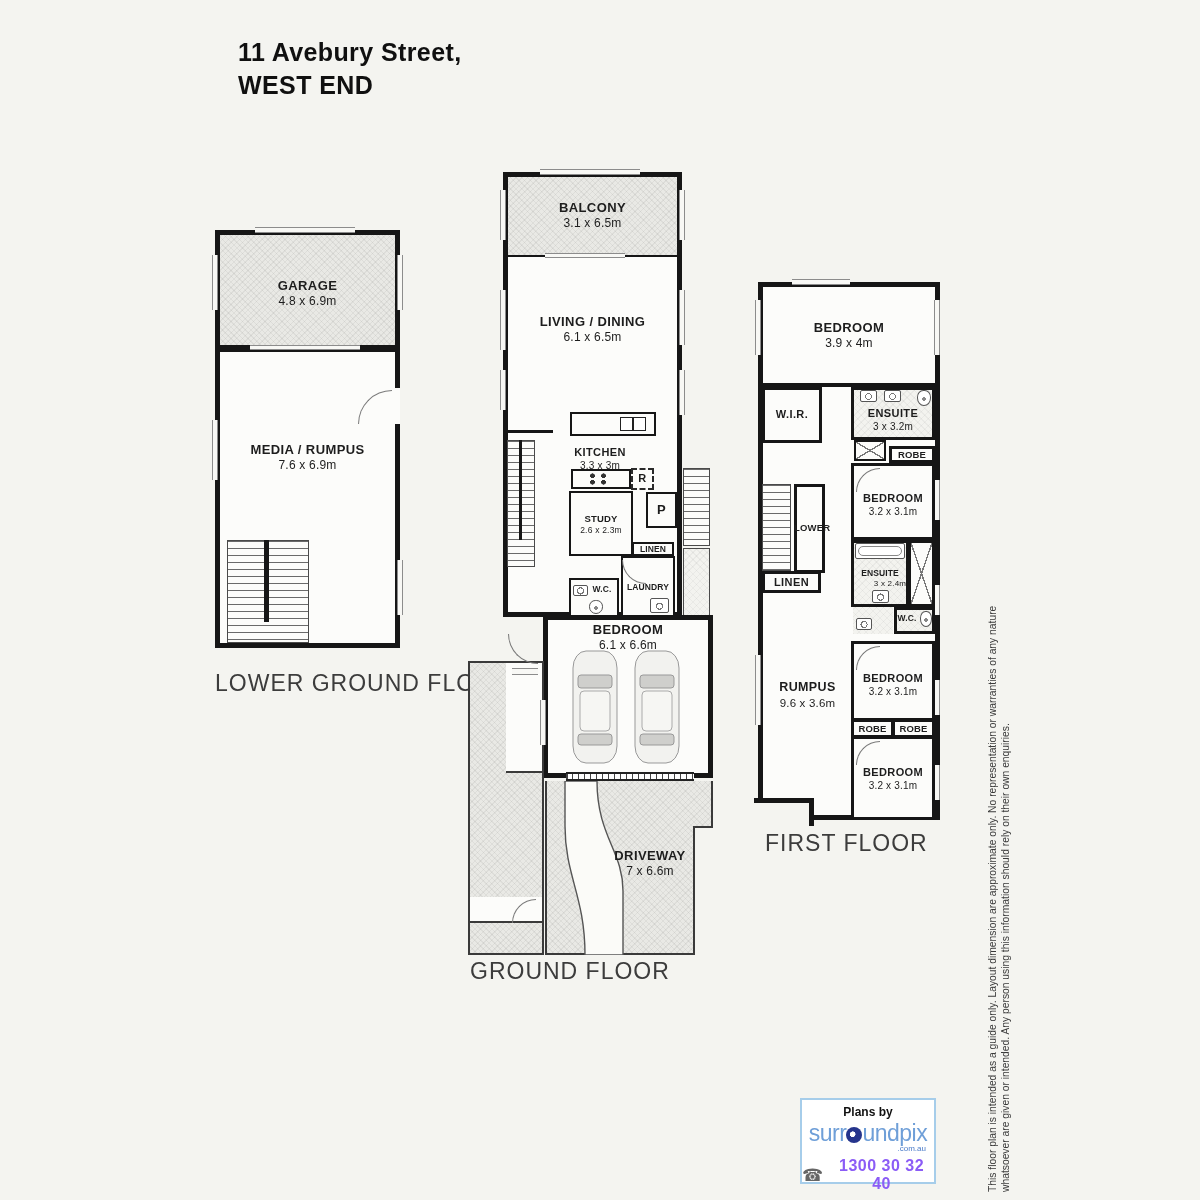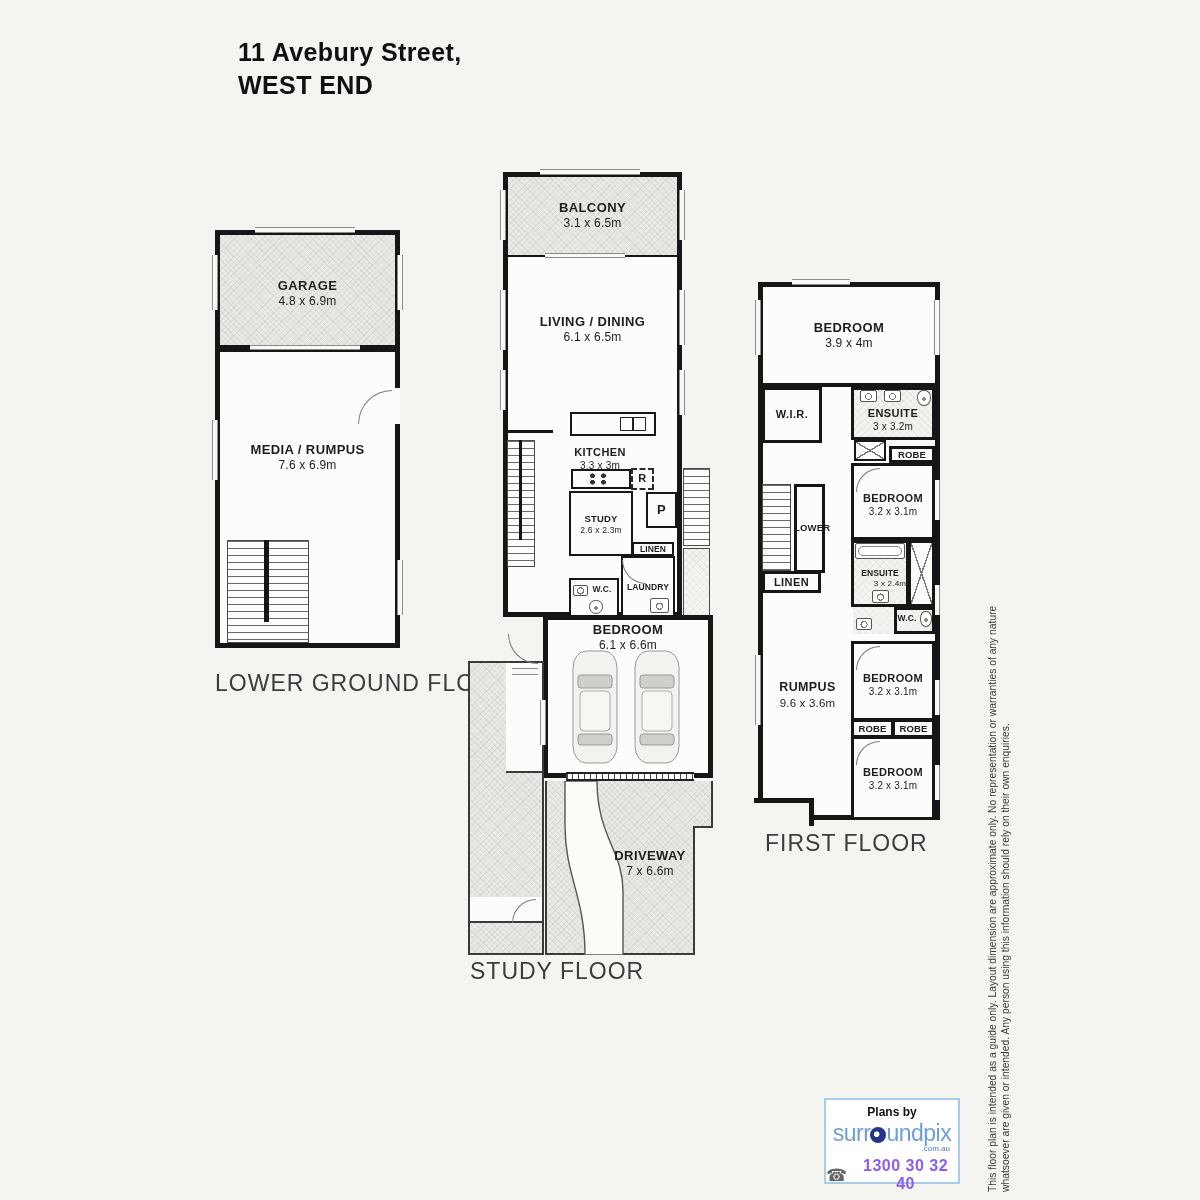--- a/index.html
+++ b/index.html
@@ -175,21 +175,21 @@
     <span class="dims">7 x 6.6m</span>
   </div>
 
   <div class="abs hatch" style="left:468px;top:661px;width:76px;height:294px;border:2px solid #3a3a3a;"></div>
   <div class="abs" style="left:506px;top:663px;width:38px;height:110px;background:#fcfcfa;border-right:2px solid #3a3a3a;border-bottom:2px solid #3a3a3a;"></div>
   <div class="win" style="left:512px;top:668px;width:26px;height:7px;"></div>
   <div class="arc arc-bl" style="left:508px;top:634px;width:30px;height:30px;"></div>
   <div class="abs" style="left:470px;top:897px;width:72px;height:26px;background:#fcfcfa;border-bottom:2px solid #3a3a3a;"></div>
   <div class="arc arc-tl" style="left:512px;top:899px;width:24px;height:24px;"></div>
   <div class="winv" style="left:540px;top:700px;width:6px;height:45px;"></div>
-  <div class="fl" style="left:470px;top:958px;">STUDY FLOOR</div>
+  <div class="fl" style="left:470px;top:958px;">GROUND FLOOR</div>
 
   <div class="room ext" style="left:758px;top:282px;width:182px;height:538px;"></div>
   <div class="abs" style="left:754px;top:798px;width:60px;height:28px;background:#f4f4f0;border-top:5px solid #161616;border-right:5px solid #161616;"></div>
   <div class="win" style="left:792px;top:279px;width:58px;height:6px;"></div>
   <div class="winv" style="left:755px;top:300px;width:6px;height:55px;"></div>
   <div class="winv" style="left:934px;top:300px;width:6px;height:55px;"></div>
   <div class="winv" style="left:755px;top:655px;width:6px;height:70px;"></div>
   <div class="winv" style="left:934px;top:480px;width:6px;height:40px;"></div>
   <div class="winv" style="left:934px;top:585px;width:6px;height:30px;"></div>
   <div class="winv" style="left:934px;top:680px;width:6px;height:35px;"></div>
@@ -259,21 +259,21 @@
   <div class="room" style="left:892px;top:719px;width:43px;height:19px;"></div>
   <div class="lbl lbl-sm" style="left:892px;top:723px;width:43px;">ROBE</div>
   <div class="room" style="left:851px;top:736px;width:84px;height:84px;"></div>
   <div class="arc arc-tl" style="left:856px;top:741px;width:24px;height:24px;"></div>
   <div class="lbl lbl-md" style="left:851px;top:766px;width:84px;">
     <span>BEDROOM</span>
     <span class="dims">3.2 x 3.1m</span>
   </div>
   <div class="fl" style="left:765px;top:830px;">FIRST FLOOR</div>
 
-  <div class="brand-box" style="left:800px;top:1098px;width:136px;height:86px;margin-left:24px;">
+  <div class="brand-box" style="left:800px;top:1098px;width:136px;height:86px;">
     <div class="brand-plansby">Plans by</div>
     <div class="brand-name"><span>surr</span><span class="logo-o"></span><span>undpix</span></div>
     <div class="brand-domain">.com.au</div>
     <div class="brand-phone">
       <span class="phone-ic">☎</span>
       <span class="num">1300 30 32 40</span>
     </div>
   </div>
 
   <div class="disclaimer" style="left:986px;top:1192px;width:640px;">

